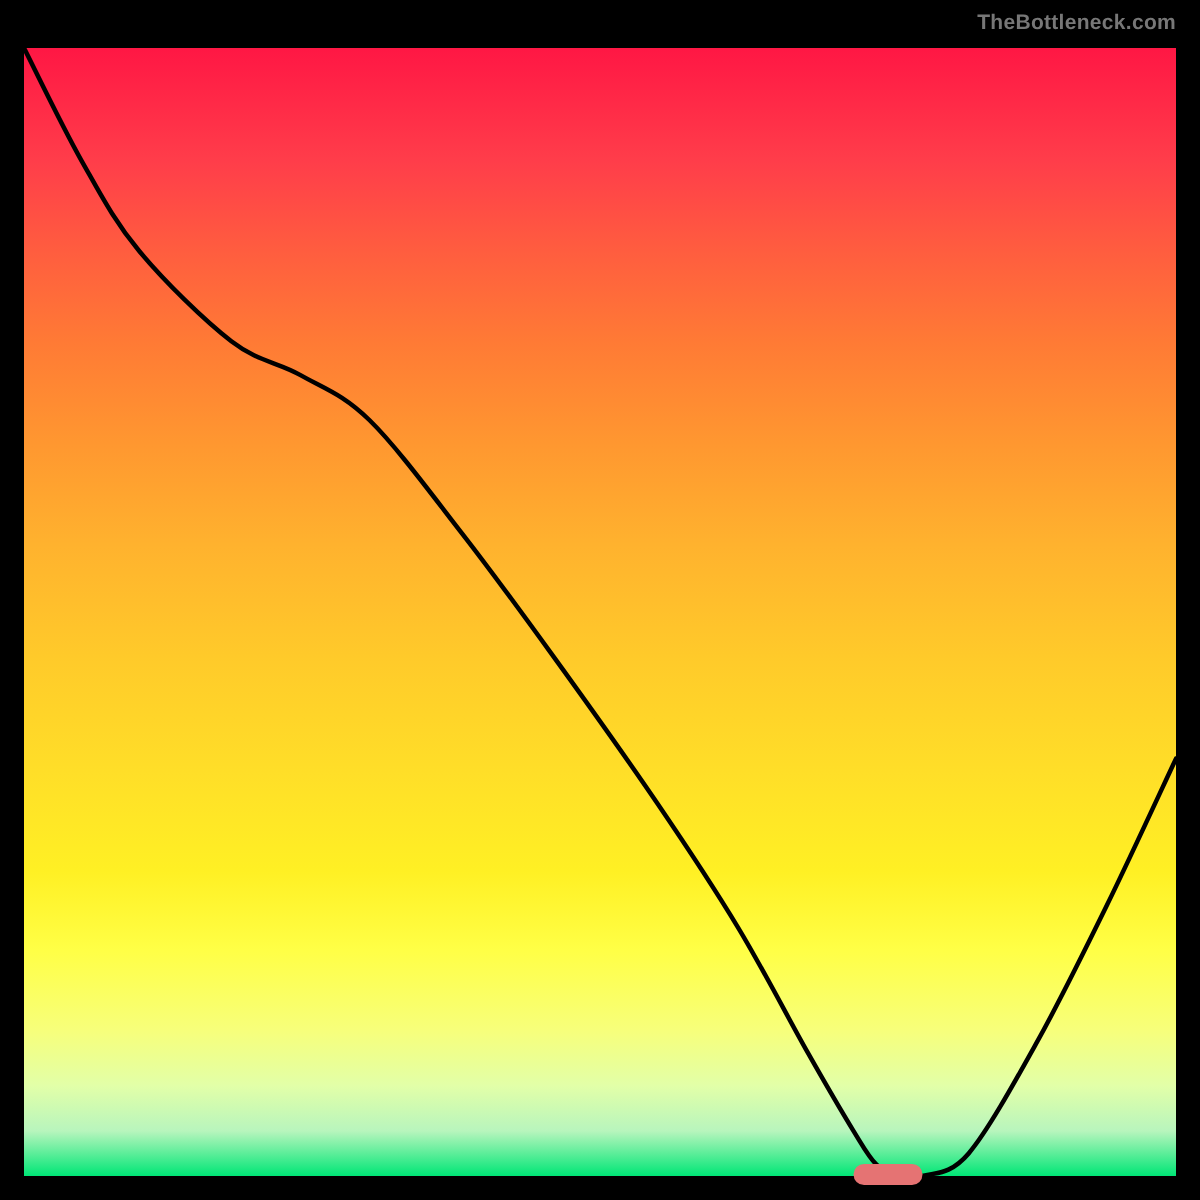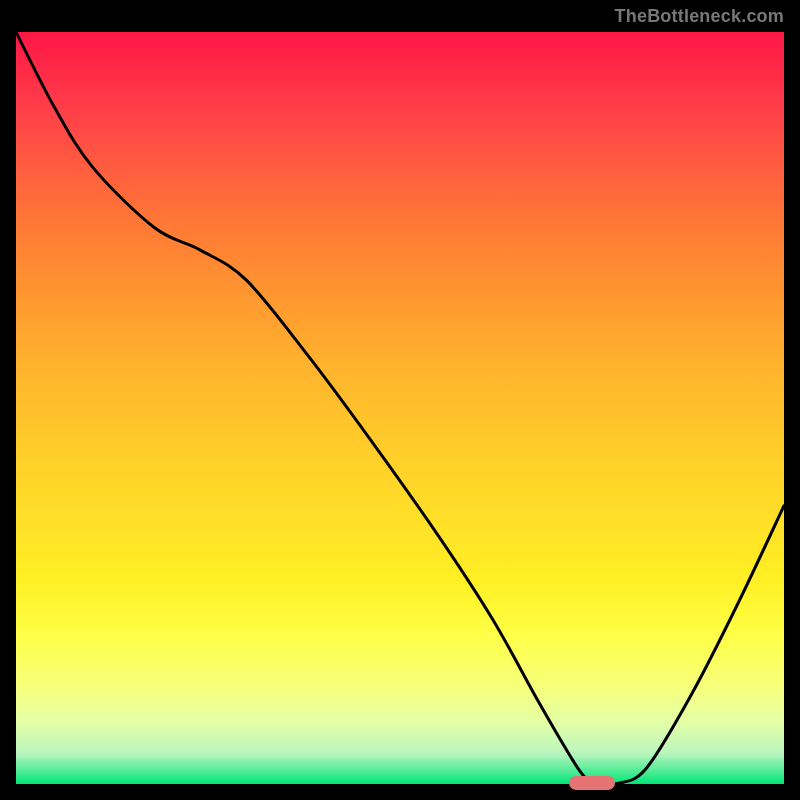--- a/index.html
+++ b/index.html
@@ -31,21 +31,21 @@
       #e2ffa8 92%,
       #b8f5bd 96%,
       #00e676 100%
     );
   }
   .watermark {
     position: absolute;
     top: 6px;
     right: 16px;
     color: #777;
-    font-size: 18px;
+    font-size: 14px;
     font-weight: bold;
     letter-spacing: 0.2px;
   }
   .curve {
     position: absolute;
     left: 16px;
     top: 32px;
     width: 768px;
     height: 752px;
     pointer-events: none;

